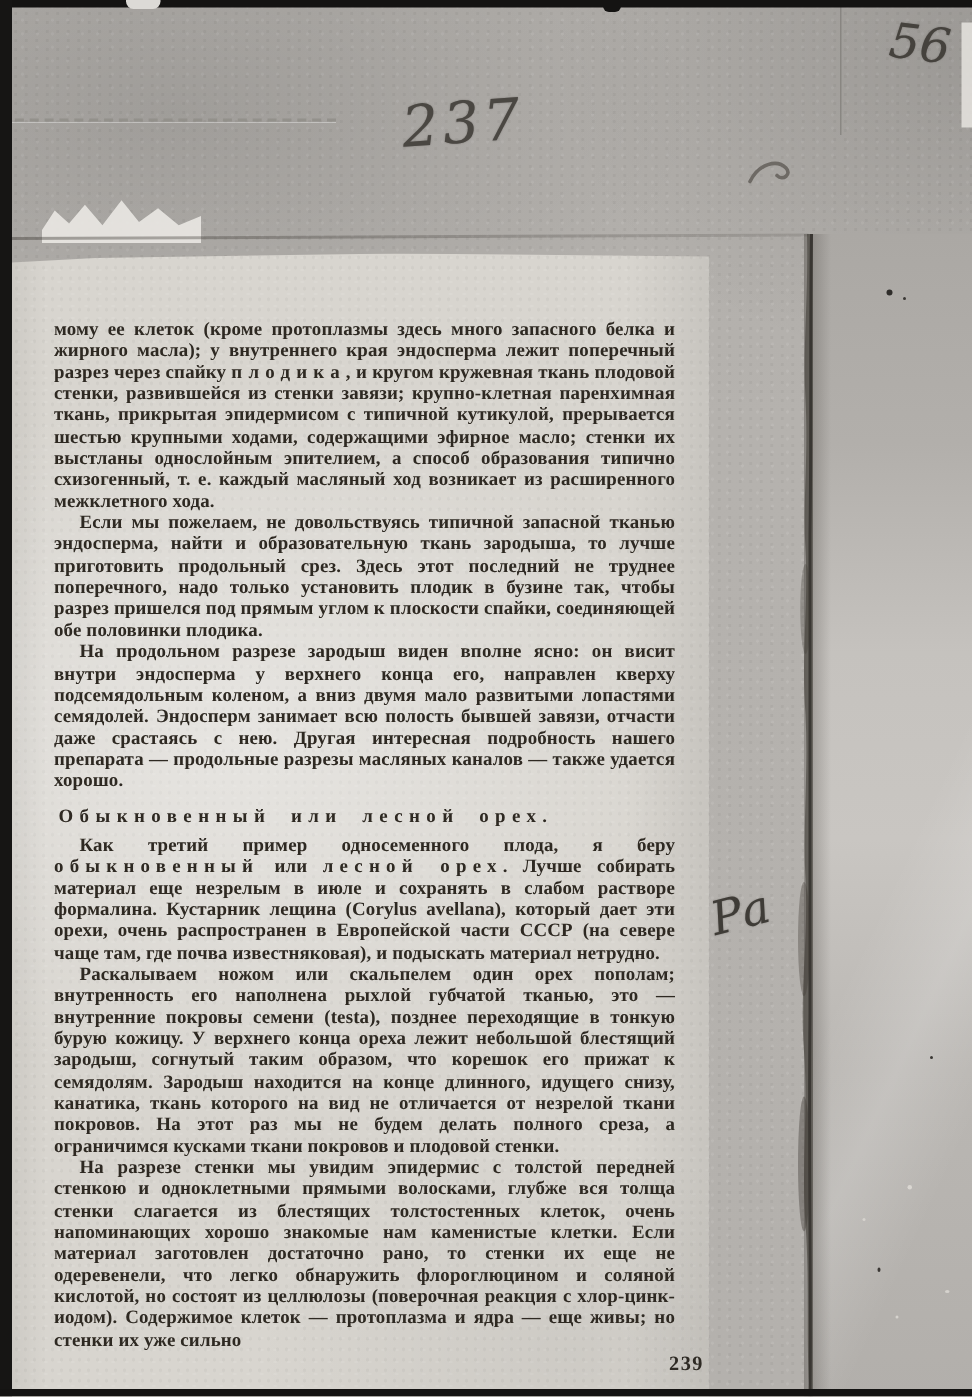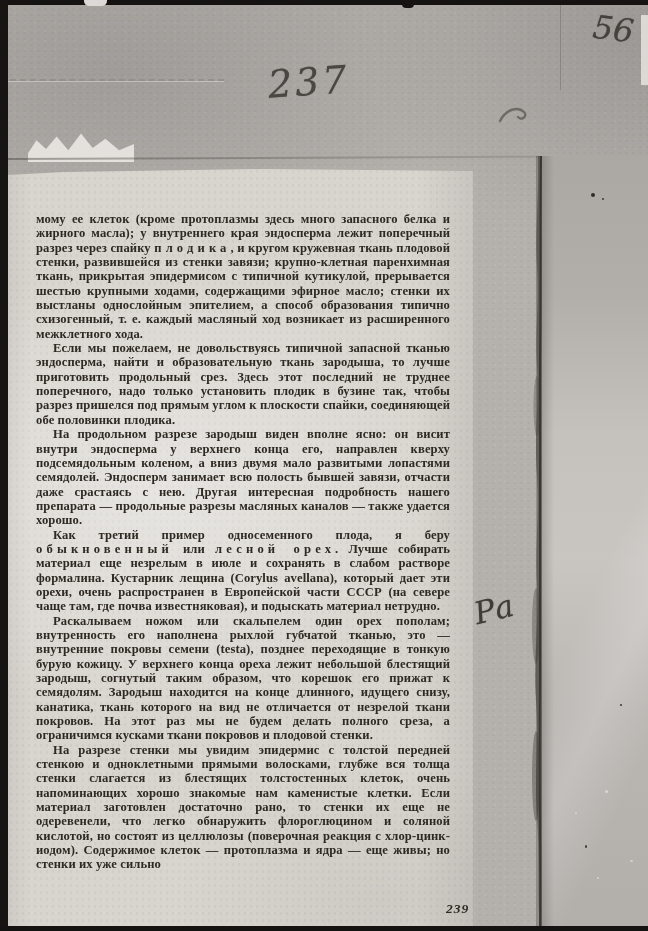--- a/index.html
+++ b/index.html
@@ -43,21 +43,21 @@
 
   
   .text-column{position:absolute;left:28px;top:44px;width:414px;
     font-size:12.6px;font-weight:bold;line-height:14.35px;color:#2e2922;
     text-align:justify;letter-spacing:.1px;}
   .para{margin:0;}
   .para.indent{text-indent:17px;}
   .spaced{letter-spacing:.33em;}
   .heading{margin:9px 0 5px 3px;letter-spacing:.34em;word-spacing:.45em;}
 
-  .pagenum{position:absolute;left:438px;top:733px;font-style:italic;font-weight:bold;
+  .pagenum{position:absolute;left:438px;top:733px;font-weight:bold;
     font-size:13.5px;letter-spacing:1px;color:#2e2a24;}
 
   
   .hand{position:absolute;font-family:"DejaVu Serif",serif;font-style:italic;
     text-shadow:0 0 1px rgba(60,56,52,.55);}
   .hw-237{left:268px;top:60px;font-size:38px;color:#4a4742;transform:rotate(-4deg);letter-spacing:3px;}
   .hw-56{left:593px;top:10px;font-size:32px;color:#45423d;transform:rotate(7deg);}
   .hw-ra{left:474px;top:591px;font-size:31px;color:#3f3c37;transform:rotate(-14deg);}
 
   
@@ -90,20 +90,21 @@
   <div class="crease-dotted"></div>
   <div class="crease-vert"></div>
   <div class="white-blotch"></div>
   <div class="corner-sliver"></div>
 
   <div class="page">
     <div class="text-column">
         <p class="para"><span>мому ее клеток (кроме протоплазмы здесь много запасного белка и жирного масла); у внутреннего края эндосперма лежит поперечный разрез через спайку </span><span class="spaced">плодика</span><span>, и кругом кружевная ткань плодовой стенки, развившейся из стенки завязи; крупно-клетная паренхимная ткань, прикрытая эпидермисом с типичной кутикулой, прерывается шестью крупными ходами, содержащими эфирное масло; стенки их выстланы однослойным эпителием, а способ образования типично схизогенный, т. е. каждый масляный ход возникает из расширенного межклетного хода.</span></p>
         <p class="para indent"><span>Если мы пожелаем, не довольствуясь типичной запасной тканью эндосперма, найти и образовательную ткань зародыша, то лучше приготовить продольный срез. Здесь этот последний не труднее поперечного, надо только установить плодик в бузине так, чтобы разрез пришелся под прямым углом к плоскости спайки, соединяющей обе половинки плодика.</span></p>
         <p class="para indent"><span>На продольном разрезе зародыш виден вполне ясно: он висит внутри эндосперма у верхнего конца его, направлен кверху подсемядольным коленом, а вниз двумя мало развитыми лопастями семядолей. Эндосперм занимает всю полость бывшей завязи, отчасти даже срастаясь с нею. Другая интересная подробность нашего препарата — продольные разрезы масляных каналов — также удается хорошо.</span></p>
+        <div class="heading">Обыкновенный или лесной орех.</div>
         <p class="para indent"><span>Как третий пример односеменного плода, я беру </span><span class="spaced">обыкновенный</span><span> или </span><span class="spaced">лесной орех</span><span>. Лучше собирать материал еще незрелым в июле и сохранять в слабом растворе формалина. Кустарник лещина (Corylus avellana), который дает эти орехи, очень распространен в Европейской части СССР (на севере чаще там, где почва известняковая), и подыскать материал нетрудно.</span></p>
         <p class="para indent"><span>Раскалываем ножом или скальпелем один орех пополам; внутренность его наполнена рыхлой губчатой тканью, это — внутренние покровы семени (testa), позднее переходящие в тонкую бурую кожицу. У верхнего конца ореха лежит небольшой блестящий зародыш, согнутый таким образом, что корешок его прижат к семядолям. Зародыш находится на конце длинного, идущего снизу, канатика, ткань которого на вид не отличается от незрелой ткани покровов. На этот раз мы не будем делать полного среза, а ограничимся кусками ткани покровов и плодовой стенки.</span></p>
         <p class="para indent"><span>На разрезе стенки мы увидим эпидермис с толстой передней стенкою и одноклетными прямыми волосками, глубже вся толща стенки слагается из блестящих толстостенных клеток, очень напоминающих хорошо знакомые нам каменистые клетки. Если материал заготовлен достаточно рано, то стенки их еще не одеревенели, что легко обнаружить флороглюцином и соляной кислотой, но состоят из целлюлозы (поверочная реакция с хлор-цинк-иодом). Содержимое клеток — протоплазма и ядра — еще живы; но стенки их уже сильно</span></p>
       </div>
     <div class="pagenum">239</div>
   </div>
   <div class="page-top-line"></div>
 
   <svg class="edge-shadow" viewBox="0 0 18 775" preserveAspectRatio="none">
     <path d="M14,0 L14,775 L12,775 C9,740 12,700 9,660 C6,620 11,585 8,545

